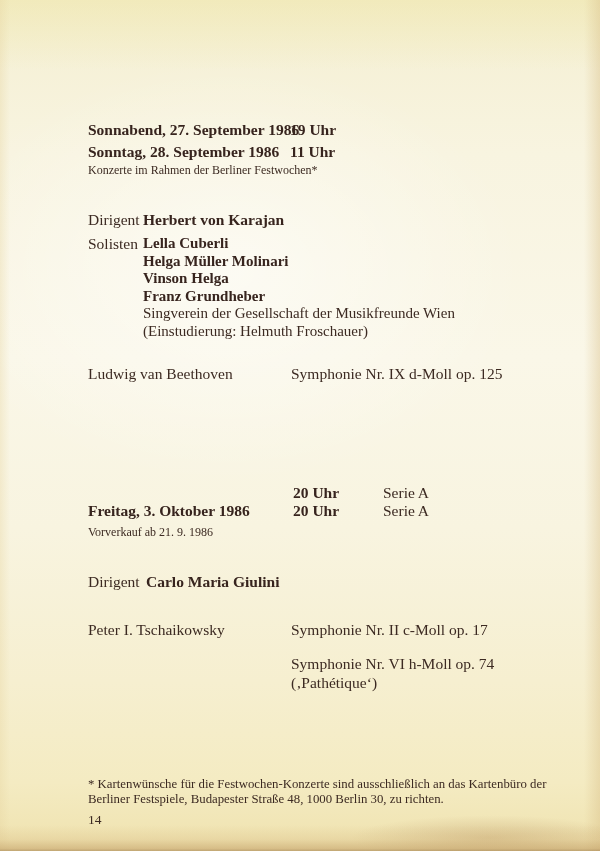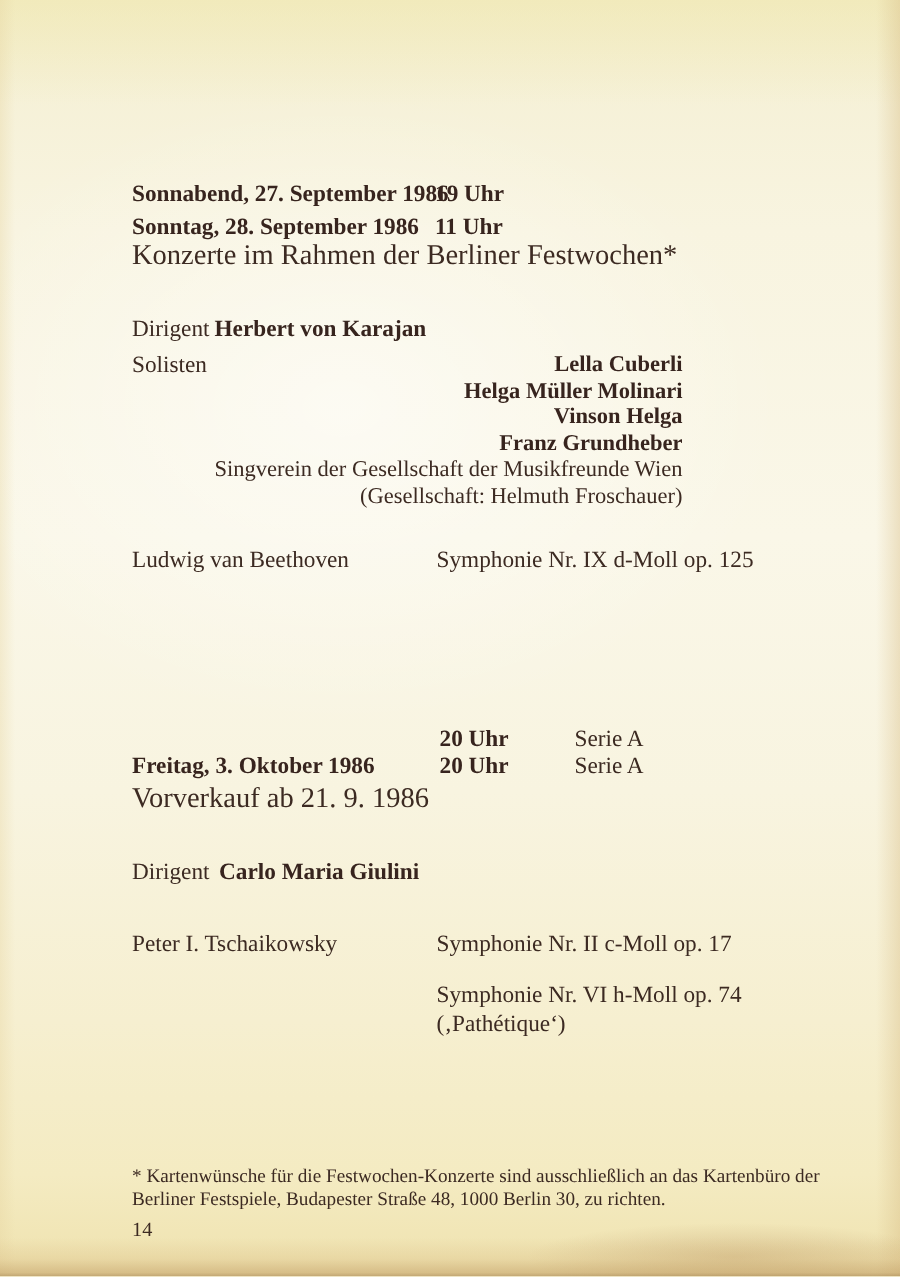--- a/index.html
+++ b/index.html
@@ -25,22 +25,22 @@
     background:linear-gradient(180deg,rgba(214,184,128,0) 0%,rgba(214,184,128,0.28) 55%,rgba(195,160,104,0.55) 90%,rgba(160,124,74,0.6) 100%);}
   .corner-smudge{position:absolute;right:-30px;bottom:-10px;width:280px;height:46px;
     background:radial-gradient(ellipse,rgba(178,138,88,0.35),rgba(178,138,88,0) 70%);}
 
   .row{position:absolute;left:0;right:0;height:20px;line-height:18px;font-size:15.5px;}
   .c1{position:absolute;left:88px;white-space:nowrap;}
   .c2{position:absolute;left:290px;white-space:nowrap;}
   .c3{position:absolute;left:347px;white-space:nowrap;margin-left:36px;}
   .cn{position:absolute;left:143px;white-space:nowrap;}
   .b{font-weight:bold;color:#37241e;}
-  .small{font-size:19px;line-height:15px;}
-  .soloists{position:absolute;left:143px;top:0;line-height:17.5px;font-size:15px;white-space:nowrap;text-align:right;}
+  .small{font-size:12px;line-height:15px;}
+  .soloists{position:absolute;left:143px;top:0;line-height:17.5px;font-size:15px;white-space:nowrap;}
   .soloists .nm{font-weight:bold;color:#37241e;}
   .footnote{position:absolute;left:88px;top:777px;width:470px;font-size:12.8px;line-height:14.6px;}
   .pagenum{position:absolute;left:88px;top:812px;font-size:13.5px;text-align:right;}
 </style>
 </head>
 <body>
 
 <div class="page">
   <div class="top-tint"></div>
   <div class="left-band"></div>
@@ -66,21 +66,21 @@
   </div>
 
   <div class="row" style="top:235px;height:110px">
     <span class="c1">Solisten</span>
     <div class="soloists">
       <div class="nm">Lella Cuberli</div>
       <div class="nm">Helga Müller Molinari</div>
       <div class="nm">Vinson Helga</div>
       <div class="nm">Franz Grundheber</div>
       <div>Singverein der Gesellschaft der Musikfreunde Wien</div>
-      <div>(Gesellschaft: Helmuth Froschauer)</div>
+      <div>(Einstudierung: Helmuth Froschauer)</div>
     </div>
   </div>
 
   <div class="row" style="top:365px">
     <span class="c1">Ludwig van Beethoven</span>
     <span class="c2" style="left:291px">Symphonie Nr. IX d-Moll op. 125</span>
   </div>
 
   <div class="row" style="top:484px">
     <span class="c2 b" style="left:293px">20 Uhr</span>

